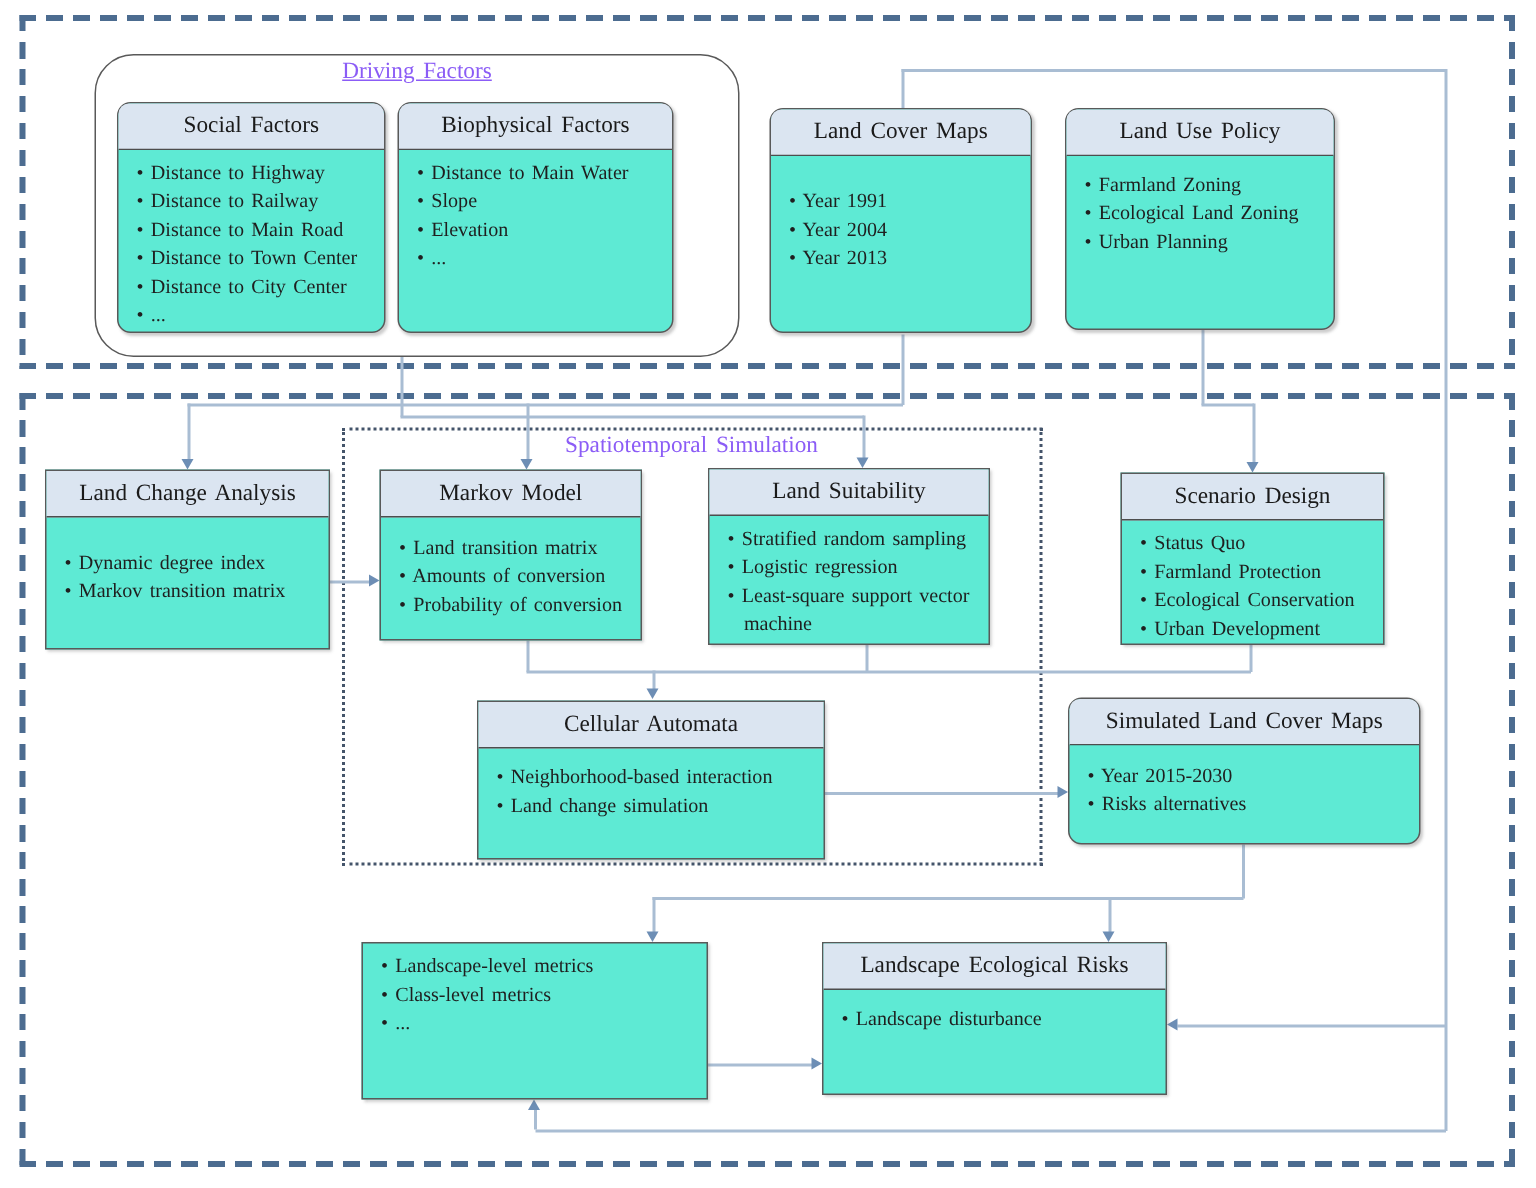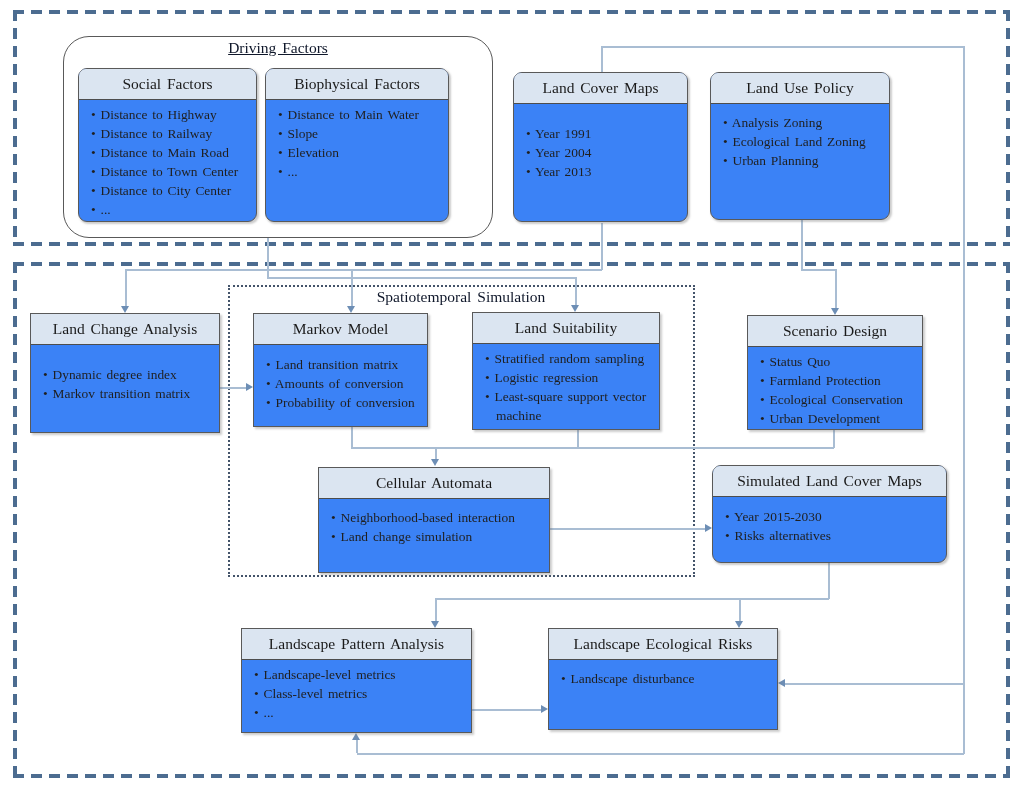--- a/index.html
+++ b/index.html
@@ -11,25 +11,25 @@
   
   .dash-h { position:absolute; height:4px;
     background:repeating-linear-gradient(90deg,#4c6c90 0 11px,transparent 11px 18px); }
   .dash-v { position:absolute; width:4px;
     background:repeating-linear-gradient(180deg,#4c6c90 0 11px,transparent 11px 18px); }
   
   .drv { position:absolute; left:63px; top:36px; width:430px; height:202px;
     border:1.4px solid #595959; border-radius:26px; background:transparent; }
   .spt { position:absolute; left:228px; top:285px; width:467px; height:292px;
     border:2px dotted #44546a; }
-  .container-label { position:absolute; font-size:15.5px; color:#0f172a;
+  .container-label { position:absolute; font-size:15.5px; color:#8b5cf6;
     text-align:center; word-spacing:2px; }
   .underlined { text-decoration:underline; }
   
-  .box { position:absolute; border:1.5px solid #595959; background:#3b82f6;
+  .box { position:absolute; border:1.5px solid #595959; background:#5eead4;
     box-shadow:1.5px 1.5px 2px rgba(110,110,110,.35); }
   .rnd { border-radius:9px; }
   .box-header { background:#dbe5f1; border-bottom:1.8px solid #4d4d4d; height:31px;
     display:flex; align-items:center; justify-content:center;
     font-size:15.5px; color:#1a1a1a; word-spacing:2px; }
   .rnd .box-header { border-radius:7px 7px 0 0; }
   ul.box-body { list-style:none; margin:0; padding:5px 4px 0 8px; }
   .box-body li { font-size:13.4px; line-height:19px; color:#1f1f1f;
     padding-left:15px; text-indent:-11px; word-spacing:1.5px; }
   .box-body li::before { content:"• "; }
@@ -140,21 +140,21 @@
   <ul class="box-body" style="padding-top:20px">
     <li>Year 1991</li>
     <li>Year 2004</li>
     <li>Year 2013</li>
   </ul>
 </div>
 
 <div class="box rnd" style="left:710px;top:72px;width:180px;height:148px">
   <div class="box-header">Land Use Policy</div>
   <ul class="box-body" style="padding-top:9px">
-    <li>Analysis Zoning</li>
+    <li>Farmland Zoning</li>
     <li>Ecological Land Zoning</li>
     <li>Urban Planning</li>
   </ul>
 </div>
 
 <div class="box" style="left:30px;top:313px;width:190px;height:120px">
   <div class="box-header">Land Change Analysis</div>
   <ul class="box-body" style="padding-top:20px">
     <li>Dynamic degree index</li>
     <li>Markov transition matrix</li>
@@ -199,21 +199,20 @@
 
 <div class="box rnd" style="left:712px;top:465px;width:235px;height:98px">
   <div class="box-header">Simulated Land Cover Maps</div>
   <ul class="box-body" style="padding-top:10px">
     <li>Year 2015-2030</li>
     <li>Risks alternatives</li>
   </ul>
 </div>
 
 <div class="box" style="left:241px;top:628px;width:231px;height:105px">
-  <div class="box-header">Landscape Pattern Analysis</div>
   <ul class="box-body">
     <li>Landscape-level metrics</li>
     <li>Class-level metrics</li>
     <li>...</li>
   </ul>
 </div>
 
 <div class="box" style="left:548px;top:628px;width:230px;height:102px">
   <div class="box-header">Landscape Ecological Risks</div>
   <ul class="box-body" style="padding-top:9px">

